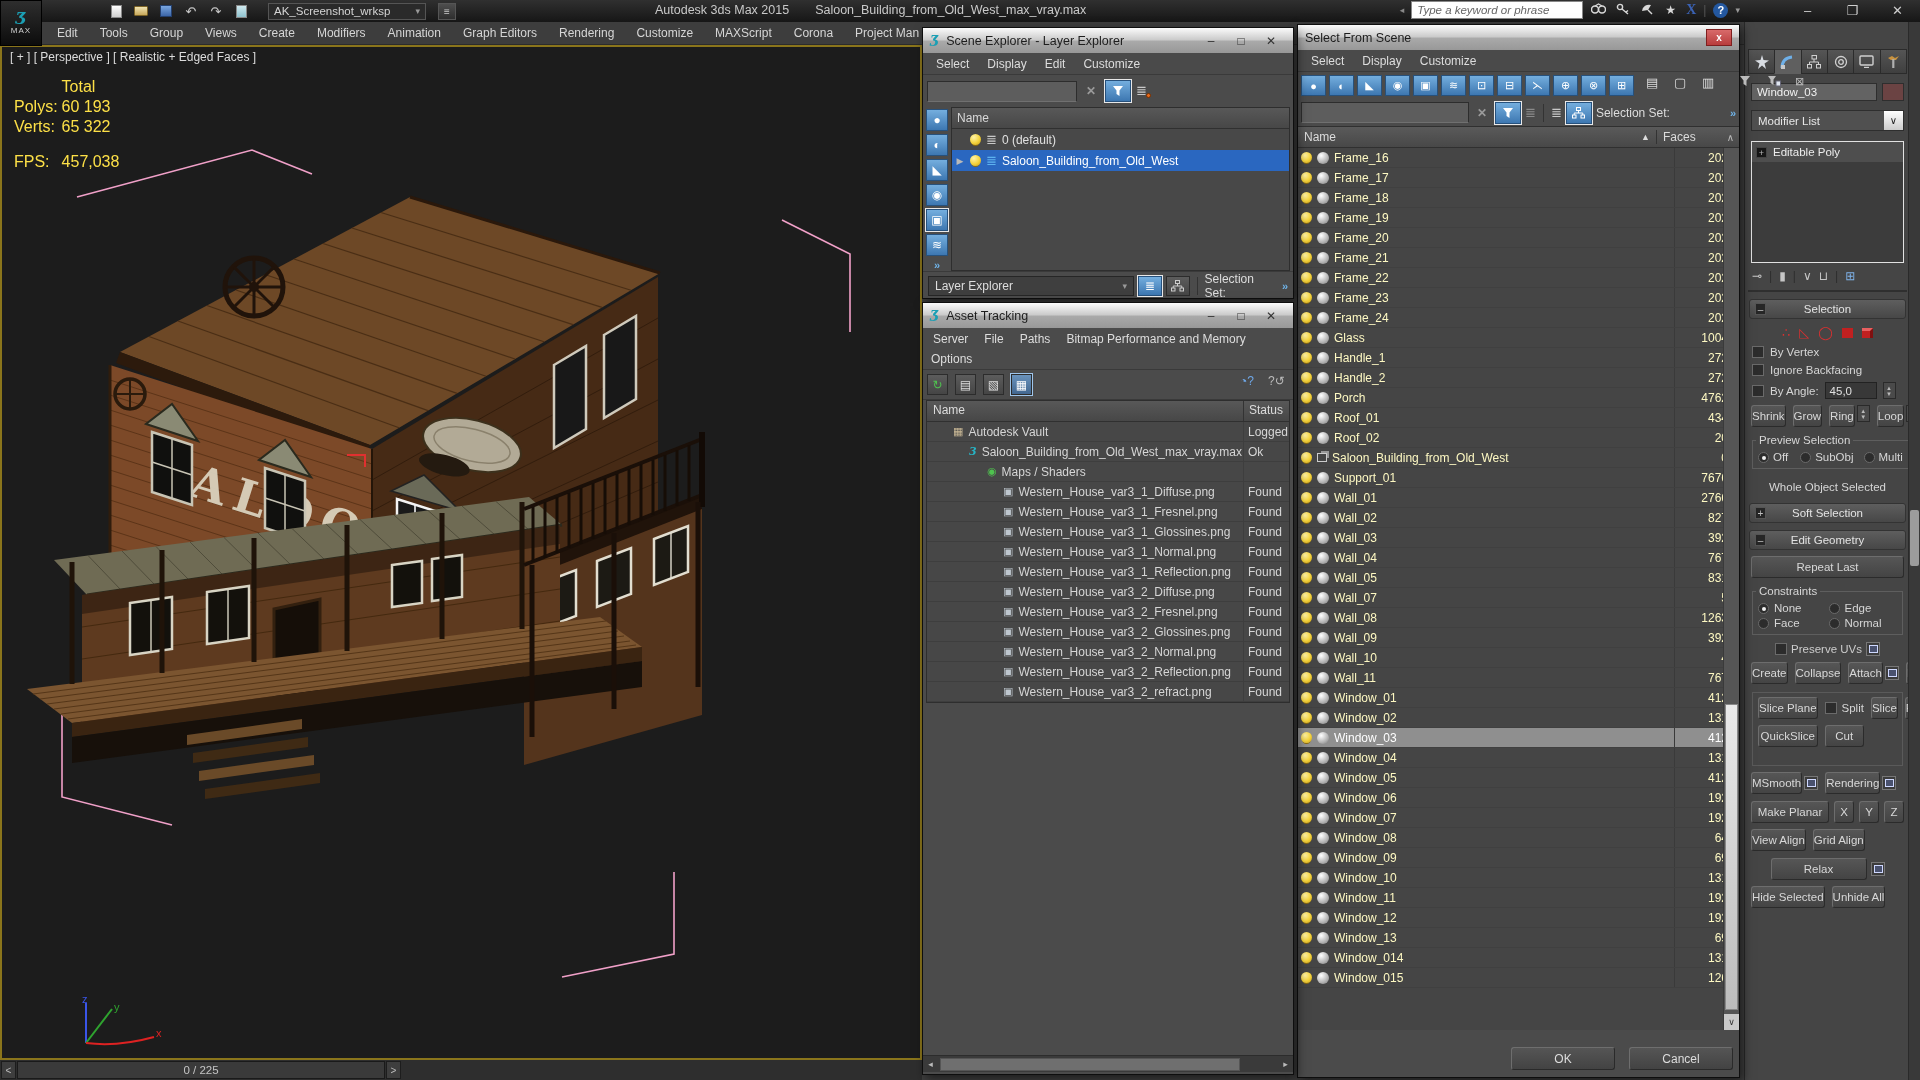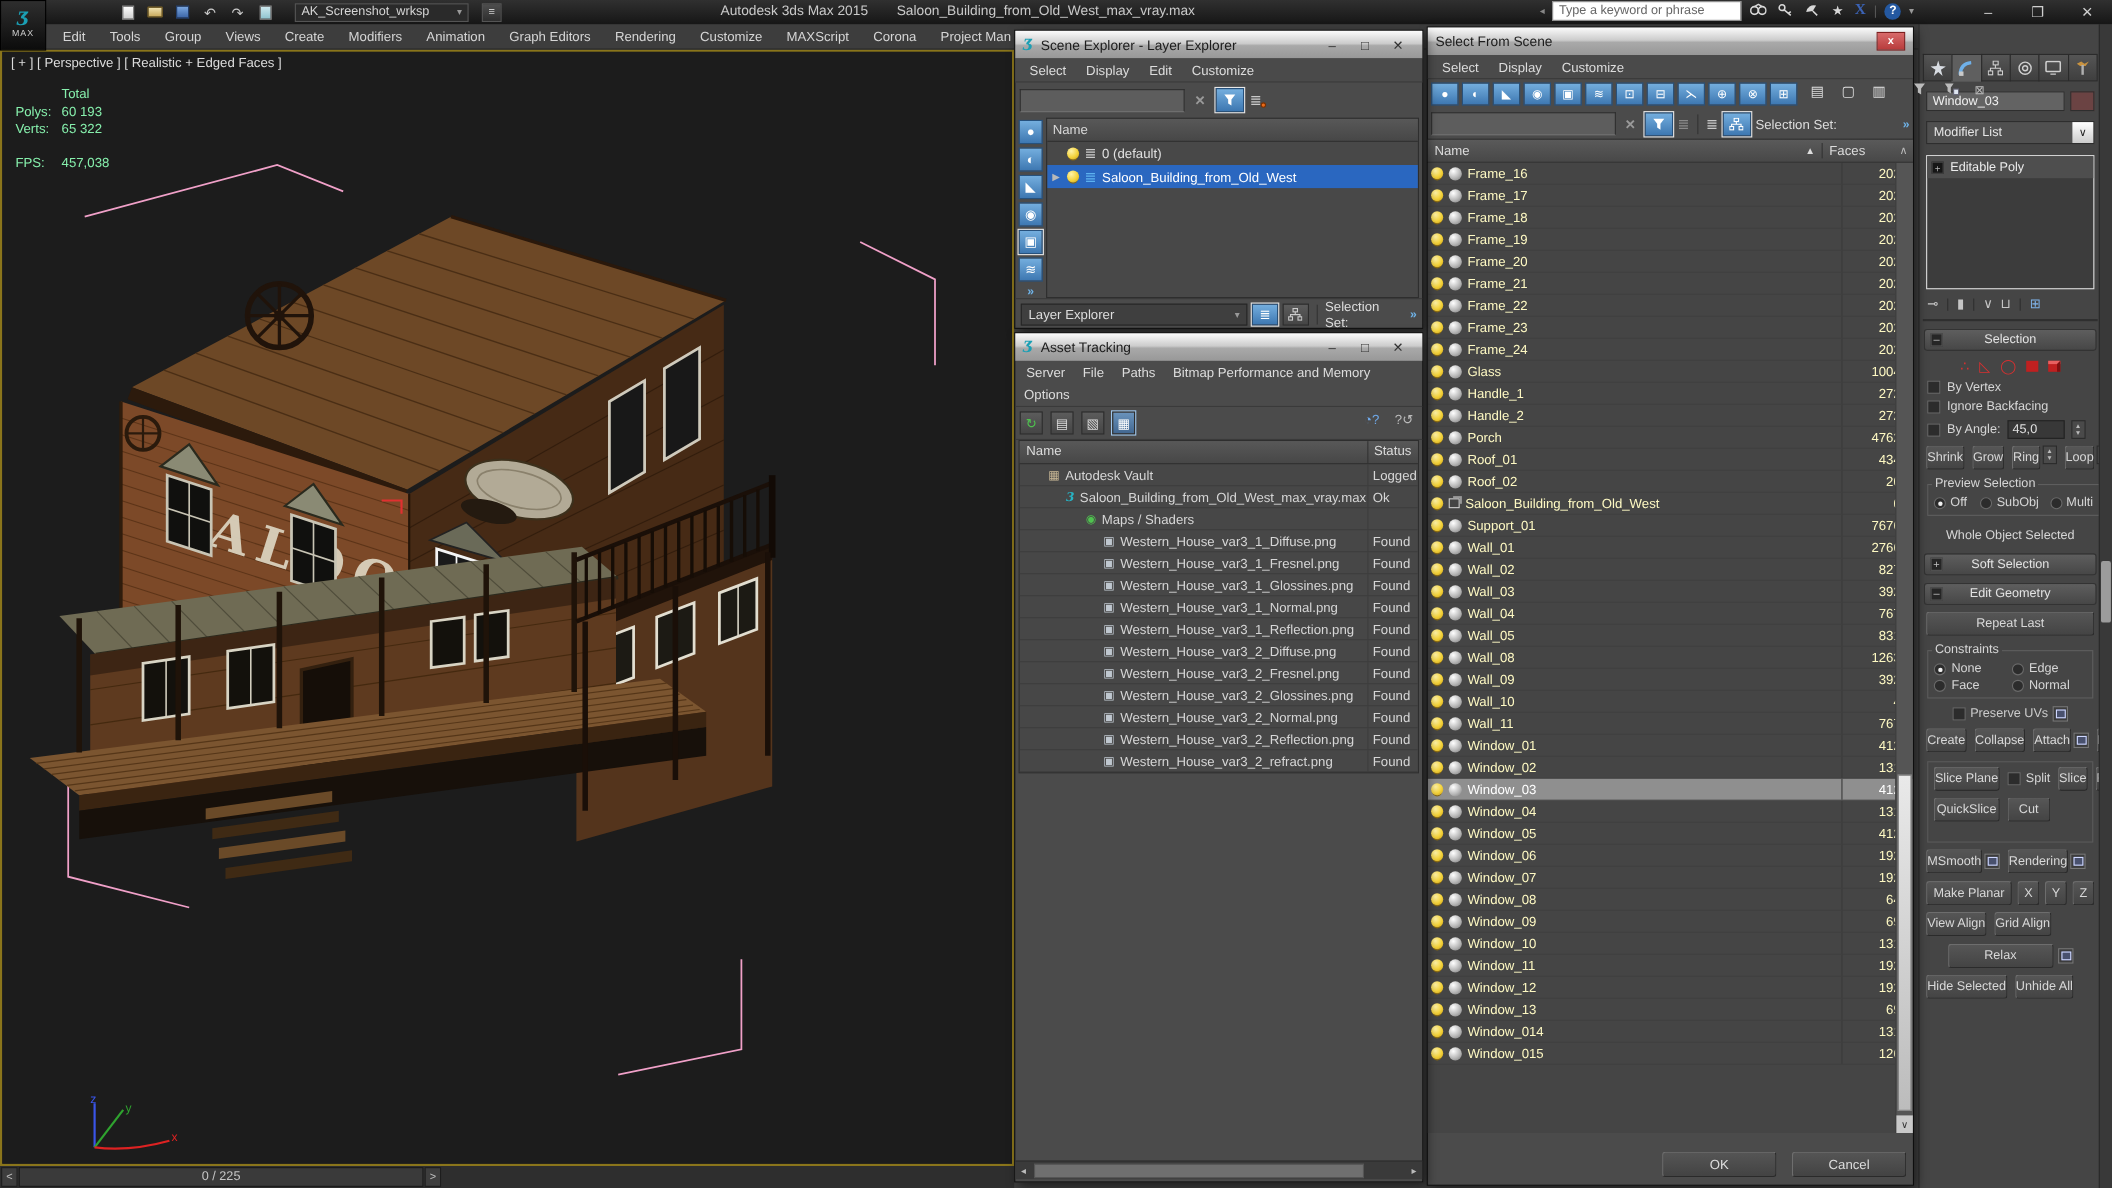--- a/index.html
+++ b/index.html
@@ -15,33 +15,33 @@
 .doc{width:11px;height:13px;background:linear-gradient(#fdfdfd,#cfcfcf);border:1px solid #888}
 .folder{width:14px;height:10px;background:linear-gradient(#efe2b0,#c8a95c);border:1px solid #7d6426;border-radius:1px}
 .savei{width:12px;height:12px;background:linear-gradient(#7aa7e0,#3c66a8);border:1px solid #24406e}
 .wsdd{margin-left:10px;width:158px;height:17px;background:#2a2a2a;border:1px solid #555;color:#d5d5d5;font-size:11.5px;display:flex;align-items:center;padding:0 5px;gap:4px}
 .wsdd .car{margin-left:auto;font-size:9px;color:#999}
 .wsbtn{width:18px;height:17px;background:linear-gradient(#4e4e4e,#2e2e2e);border:1px solid #555;color:#ccc;font-size:10px;display:flex;align-items:center;justify-content:center;margin-left:3px}
 #apptitle{position:absolute;left:655px;top:3px;color:#c9c9c9;font-size:12.5px;white-space:nowrap}
 #apptitle .doc-name{margin-left:26px}
 
 #infocenter{position:absolute;right:180px;top:1px;display:flex;align-items:center;gap:7px}
-#ic-search{width:172px;height:18px;background:#fff;border:1px solid #888;color:#666;font-size:11.5px;display:flex;align-items:center;padding:0 5px;overflow:hidden;white-space:nowrap}
+#ic-search{width:172px;height:18px;background:#fff;border:1px solid #888;color:#666;font-style:italic;font-size:11.5px;display:flex;align-items:center;padding:0 5px;overflow:hidden;white-space:nowrap}
 .ic-ico{color:#d8d8d8;font-size:12px;width:17px;text-align:center}
 .ic-x{color:#3b62b4;font-weight:bold;font-family:"Liberation Serif",serif;font-size:14px}
 .ic-help{width:15px;height:15px;border-radius:50%;background:#2458a0;color:#fff;font-size:11px;font-weight:bold;display:flex;align-items:center;justify-content:center}
 #winbtns{position:absolute;right:0;top:0;display:flex}
 #winbtns .wb{width:45px;height:21px;display:flex;align-items:center;justify-content:center;color:#cfcfcf;font-size:13px}
 
 #menubar{position:absolute;left:0;top:22px;width:1744px;height:23px;background:#3d3d3d;border-bottom:1px solid #2c2c2c;display:flex;align-items:center;padding-left:46px;z-index:4}
 #menubar span{padding:3px 11px;color:#d6d6d6;font-size:12px;white-space:nowrap}
 
 #viewport{position:absolute;left:0;top:45px;width:922px;height:1015px;background:#1c1c1c;border:2px solid #8a751b;overflow:hidden}
 #vp-label{position:absolute;left:8px;top:3px;color:#dcdcdc;font-size:12px;z-index:3}
-#vp-stats{position:absolute;left:12px;top:30px;color:#86efac;font-size:12px;z-index:3}
+#vp-stats{position:absolute;left:12px;top:30px;color:#fde047;font-size:16px;z-index:3}
 #vp-stats table{border-collapse:collapse}
 #vp-stats td{padding:1px 4px 1px 0}
 #vp-stats .vlab{min-width:42px}
 #vp-stats .fps{padding-top:16px}
 #vp-axis{position:absolute;left:66px;bottom:8px;z-index:3}
 
 #timeline{position:absolute;left:0;top:1060px;width:922px;height:20px;background:#2e2e2e;display:flex;align-items:center;z-index:2}
 .tl-btn{width:15px;height:18px;background:#3e3e3e;border:1px solid #1d1d1d;color:#bbb;font-size:10px;display:flex;align-items:center;justify-content:center;margin:0 1px}
 #tl-track{width:368px;height:18px;background:#3a3a3a;border:1px solid #1a1a1a;color:#c5c5c5;display:flex;align-items:center;justify-content:center;font-size:11.5px}
 
@@ -923,20 +923,26 @@
       </div>
       <div class="sfs-row">
         <span class="bulb"></span>
         <span class="sph"></span>
         <span class="sfs-name">Wall_05</span>
         <span class="sfs-faces">831</span>
       </div>
       <div class="sfs-row">
         <span class="bulb"></span>
         <span class="sph"></span>
+        <span class="sfs-name">Wall_07</span>
+        <span class="sfs-faces">5</span>
+      </div>
+      <div class="sfs-row">
+        <span class="bulb"></span>
+        <span class="sph"></span>
         <span class="sfs-name">Wall_08</span>
         <span class="sfs-faces">1263</span>
       </div>
       <div class="sfs-row">
         <span class="bulb"></span>
         <span class="sph"></span>
         <span class="sfs-name">Wall_09</span>
         <span class="sfs-faces">392</span>
       </div>
       <div class="sfs-row">

